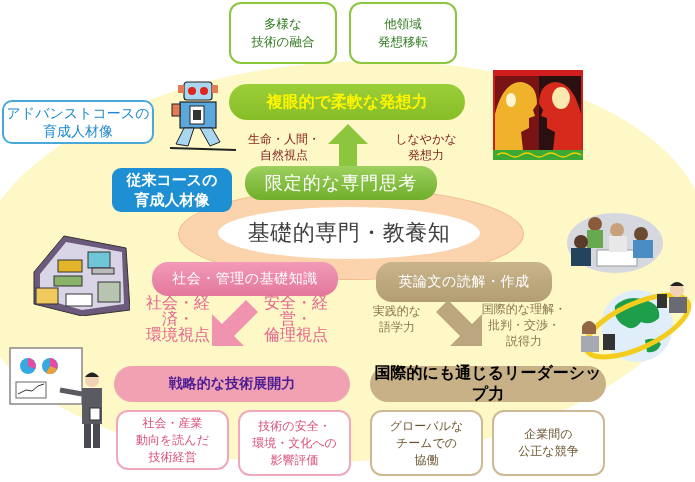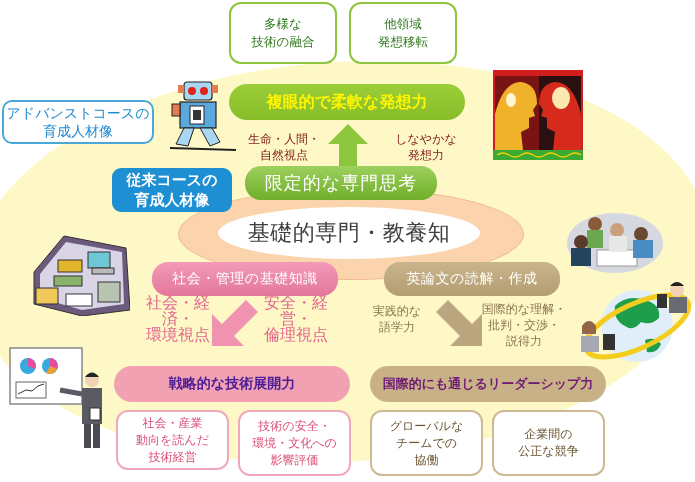--- a/index.html
+++ b/index.html
@@ -52,22 +52,22 @@
     border-radius: 16px; background: linear-gradient(#c9b48c, #b39d72);
     color: #fff; font-size: 14px; letter-spacing: 0.5px;
   }
   .pink-label { color: #e3668f; font-size: 16px; line-height: 16px; }
   .tan-label { color: #8a7650; font-size: 12px; line-height: 16px; }
   .pink-out-pill {
     border-radius: 18px; background: #f1a1b1; color: #4c1d95;
     font-size: 14px; font-weight: bold;
   }
   .tan-out-pill {
-    border-radius: 18px; background: #c8b187; color: #701a75;
-    font-size: 13px; font-weight: bold;
+    border-radius: 18px; background: #c8b187; color: #000000;
+    font-size: 16px; font-weight: bold;
   }
   .pink-box {
     border: 2px solid #f0a8bb; border-radius: 12px; background: #fff;
     color: #d94f76; font-size: 12px; line-height: 17px;
   }
   .tan-box {
     border: 2px solid #cdb994; border-radius: 12px; background: #fff;
     color: #6b5530; font-size: 12px; line-height: 17px;
   }
   .ml { white-space: pre-line; }
@@ -122,21 +122,21 @@
 <div class="abs pink-out-pill center" style="left:114px;top:366px;width:236px;height:36px;">
   <span>戦略的な技術展開力</span>
 </div>
 <div class="abs pink-box center ml" style="left:116px;top:410px;width:113px;height:60px;text-align:center;">社会・産業
 動向を読んだ
 技術経営</div>
 <div class="abs pink-box center ml" style="left:238px;top:410px;width:113px;height:66px;">技術の安全・
 環境・文化への
 影響評価</div>
 
-<div class="abs tan-pill center" style="left:384px;top:262px;width:176px;height:34px;">
+<div class="abs tan-pill center" style="left:376px;top:262px;width:176px;height:40px;">
   <span>英論文の読解・作成</span>
 </div>
 <div class="abs tan-label center ml" style="left:362px;top:302px;width:70px;height:34px;">実践的な
 語学力</div>
 <div class="abs tan-label center ml" style="left:478px;top:300px;width:92px;height:50px;">国際的な理解・
 批判・交渉・
 説得力</div>
 <svg class="abs" style="left:436px;top:300px;" width="46" height="46">
   <polygon points="46,46 46,14 36,24 12,0 0,12 24,36 14,46" fill="#bba67f"></polygon>
 </svg>

